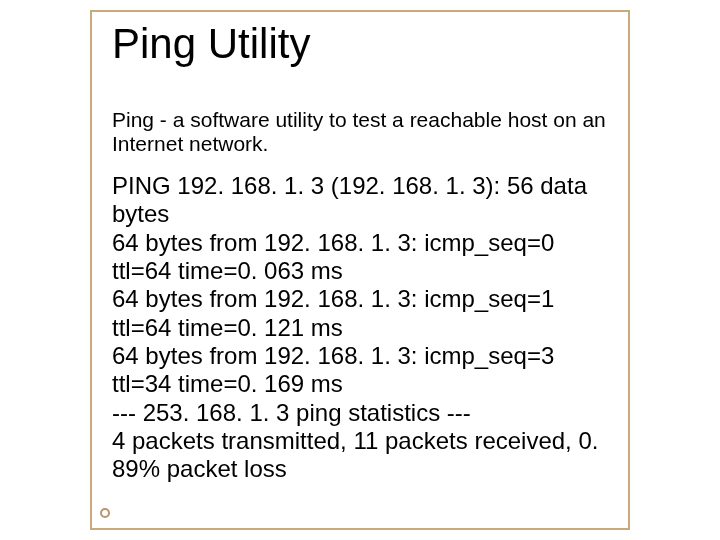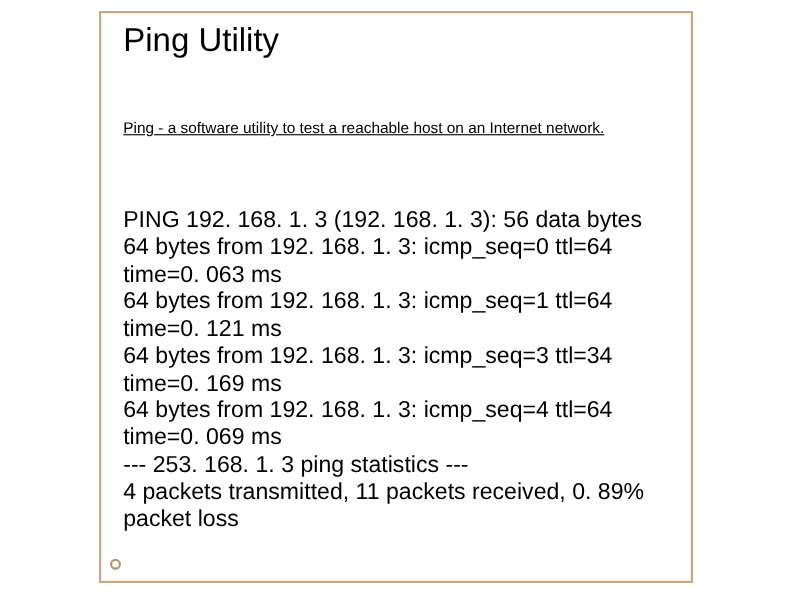--- a/index.html
+++ b/index.html
@@ -18,41 +18,40 @@
     top: 10px;
     width: 540px;
     height: 520px;
     border: 2px solid #c9a97d;
     box-sizing: border-box;
   }
   .title {
     position: absolute;
     left: 112px;
     top: 20px;
-    font-size: 30px;
+    font-size: 42px;
     font-weight: 400;
     color: #000000;
     letter-spacing: 0px;
   }
   .desc {
     position: absolute;
     left: 112px;
     top: 108px;
     width: 500px;
-    font-size: 14px;
+    font-size: 21px;
     line-height: 1.15;
     color: #000000;
-    text-decoration: underline;
   }
   .output {
     position: absolute;
     left: 112px;
-    top: 188px;
+    top: 172px;
     width: 505px;
-    font-size: 21px;
+    font-size: 24px;
     line-height: 1.18;
     color: #000000;
   }
   .output div {
     margin: 0;
   }
   .bullet {
     position: absolute;
     left: 100px;
     top: 508px;
@@ -71,18 +70,17 @@
 
 <div class="title">Ping Utility</div>
 
 <div class="desc">Ping - a software utility to test a reachable host on an Internet network.</div>
 
 <div class="output">
   <div>PING 192. 168. 1. 3 (192. 168. 1. 3): 56 data bytes</div>
   <div>64 bytes from 192. 168. 1. 3: icmp_seq=0 ttl=64 time=0. 063 ms</div>
   <div>64 bytes from 192. 168. 1. 3: icmp_seq=1 ttl=64 time=0. 121 ms</div>
   <div>64 bytes from 192. 168. 1. 3: icmp_seq=3 ttl=34 time=0. 169 ms</div>
-  <div>64 bytes from 192. 168. 1. 3: icmp_seq=4 ttl=64 time=0. 069 ms</div>
   <div>--- 253. 168. 1. 3 ping statistics ---</div>
   <div>4 packets transmitted, 11 packets received, 0. 89% packet loss</div>
 </div>
 
 <div class="bullet"></div>
 
 </body></html>

